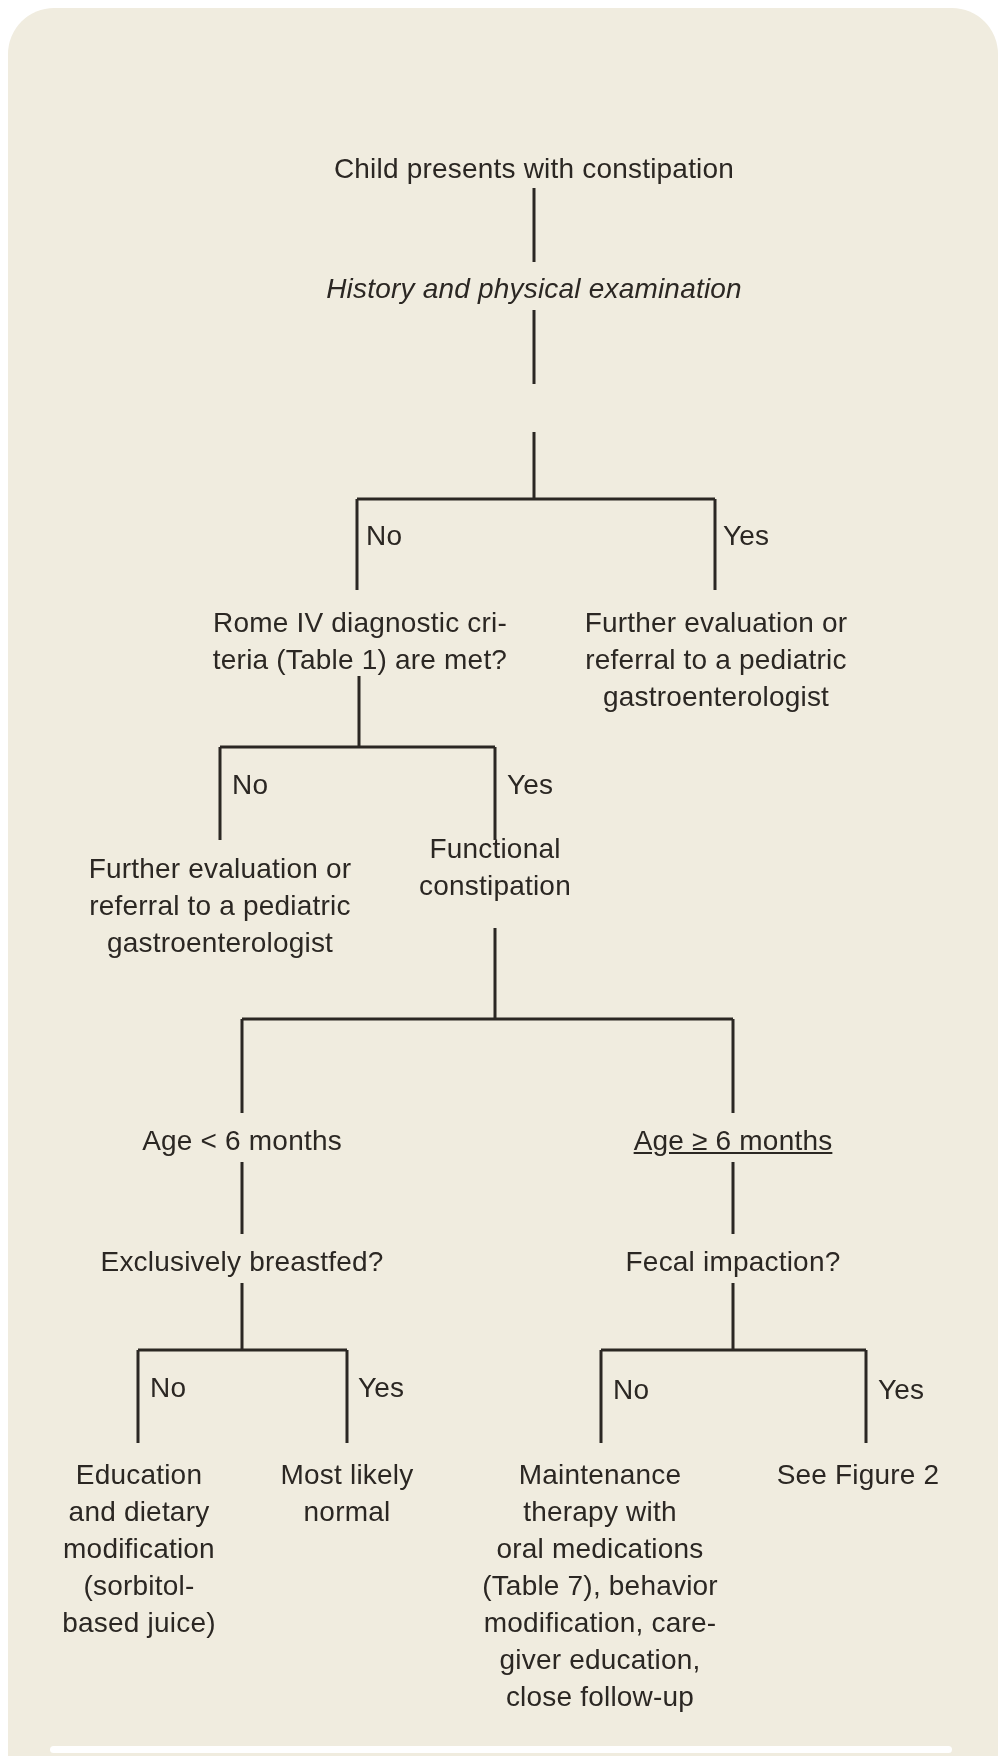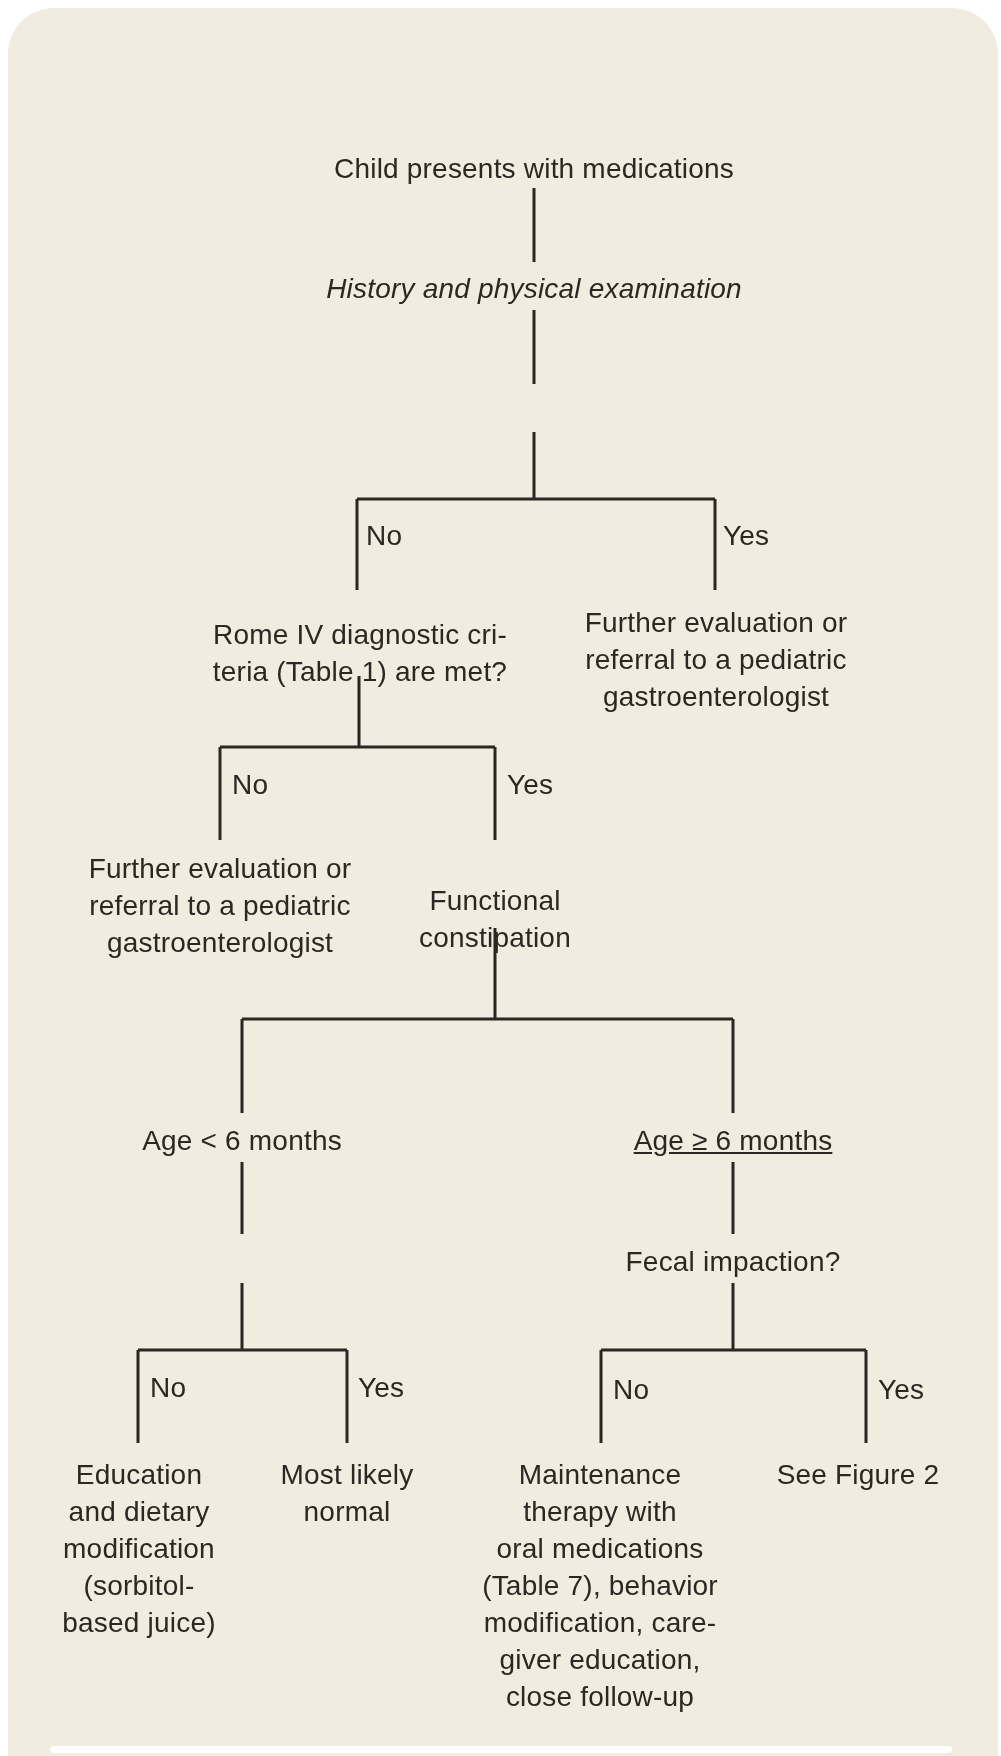--- a/index.html
+++ b/index.html
@@ -99,44 +99,45 @@
       <path d="M242,1283 L242,1350 M138,1350 L347,1350"></path>
       <path d="M138,1350 L138,1443" marker-end="url(#ah)"></path>
       <path d="M347,1350 L347,1443" marker-end="url(#ah)"></path>
 
       <path d="M733,1283 L733,1350 M601,1350 L866,1350"></path>
       <path d="M601,1350 L601,1443" marker-end="url(#ah)"></path>
       <path d="M866,1350 L866,1443" marker-end="url(#ah)"></path>
     </g>
   </svg>
 
-  <div class="node" style="left:534px;top:150px;">Child presents with medications</div>
+  <div class="node" style="left:534px;top:150px;">Child presents with constipation</div>
   <div class="node" style="left:534px;top:270px;font-style:italic;">History and physical examination</div>
 
   <div class="edge-label" style="left:366px;top:517px;">No</div>
   <div class="edge-label" style="left:723px;top:517px;">Yes</div>
 
-  <div class="node" style="left:360px;top:604px;margin-top:12px;">Rome IV diagnostic cri-
+  <div class="node" style="left:360px;top:604px;">Rome IV diagnostic cri-
 teria (Table 1) are met?</div>
   <div class="node" style="left:716px;top:604px;">Further evaluation or
 referral to a pediatric
 gastroenterologist</div>
 
   <div class="edge-label" style="left:232px;top:766px;">No</div>
   <div class="edge-label" style="left:507px;top:766px;">Yes</div>
 
   <div class="node" style="left:220px;top:850px;">Further evaluation or
 referral to a pediatric
 gastroenterologist</div>
-  <div class="node" style="left:495px;top:882px;">Functional
+  <div class="node" style="left:495px;top:830px;">Functional
 constipation</div>
 
   <div class="node" style="left:242px;top:1122px;">Age &lt; 6 months</div>
   <div class="node" style="left:733px;top:1122px;text-decoration:underline;">Age ≥ 6 months</div>
 
+  <div class="node" style="left:242px;top:1243px;">Exclusively breastfed?</div>
   <div class="node" style="left:733px;top:1243px;">Fecal impaction?</div>
 
   <div class="edge-label" style="left:150px;top:1369px;">No</div>
   <div class="edge-label" style="left:358px;top:1369px;">Yes</div>
   <div class="edge-label" style="left:613px;top:1371px;">No</div>
   <div class="edge-label" style="left:878px;top:1371px;">Yes</div>
 
   <div class="node" style="left:347px;top:1456px;">Most likely
 normal</div>
   <div class="node" style="left:139px;top:1456px;">Education

